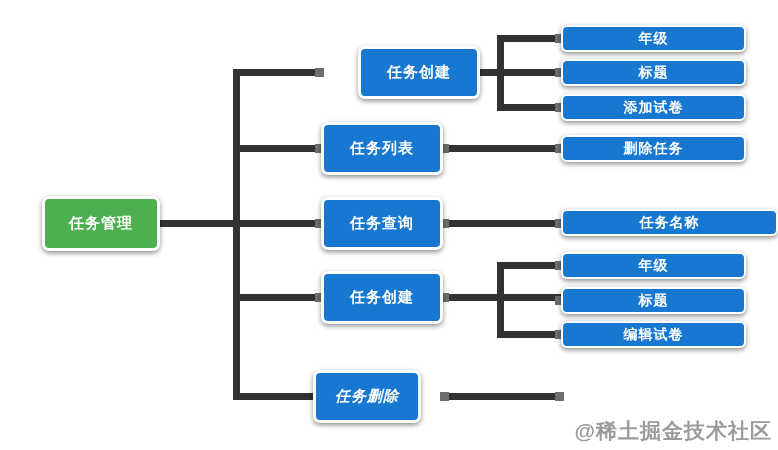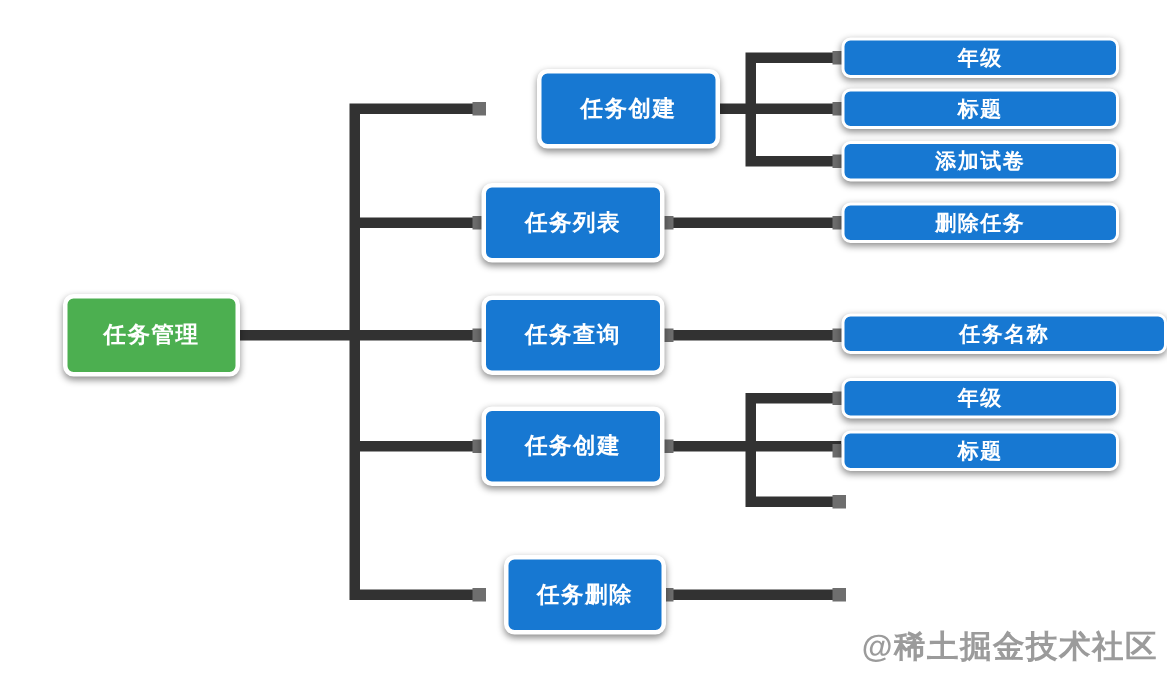--- a/index.html
+++ b/index.html
@@ -95,24 +95,25 @@
   <div class="stub" style="left:555px;top:296px;"></div>
   <div class="stub" style="left:555px;top:330px;"></div>
   <div class="stub" style="left:555px;top:392px;"></div>
 
   <div class="node root" style="left:42px;top:196px;width:118px;height:55px;">任务管理</div>
 
   <div class="node mid" style="left:321px;top:46px;width:122px;height:53px;margin-left:37px;">任务创建</div>
   <div class="node mid" style="left:321px;top:122px;width:122px;height:53px;">任务列表</div>
   <div class="node mid" style="left:321px;top:197px;width:122px;height:53px;">任务查询</div>
   <div class="node mid" style="left:321px;top:271px;width:122px;height:53px;">任务创建</div>
-  <div class="node mid" style="left:336px;top:370px;width:108px;height:53px;">任务删除</div>
+  <div class="node mid" style="left:313px;top:370px;width:108px;height:53px;font-style:italic;">任务删除</div>
 
   <div class="node leaf" style="left:561px;top:25px;width:185px;height:27px;">年级</div>
   <div class="node leaf" style="left:561px;top:59px;width:185px;height:27px;">标题</div>
   <div class="node leaf" style="left:561px;top:94px;width:185px;height:27px;">添加试卷</div>
   <div class="node leaf" style="left:561px;top:135px;width:185px;height:27px;">删除任务</div>
   <div class="node leaf" style="left:561px;top:209px;width:217px;height:27px;">任务名称</div>
   <div class="node leaf" style="left:561px;top:252px;width:185px;height:27px;">年级</div>
   <div class="node leaf" style="left:561px;top:287px;width:185px;height:27px;">标题</div>
+  <div class="node leaf" style="left:561px;top:321px;width:185px;height:27px;">编辑试卷</div>
 
   <div class="watermark">@稀土掘金技术社区</div>
 </div>
 
 </body></html>

